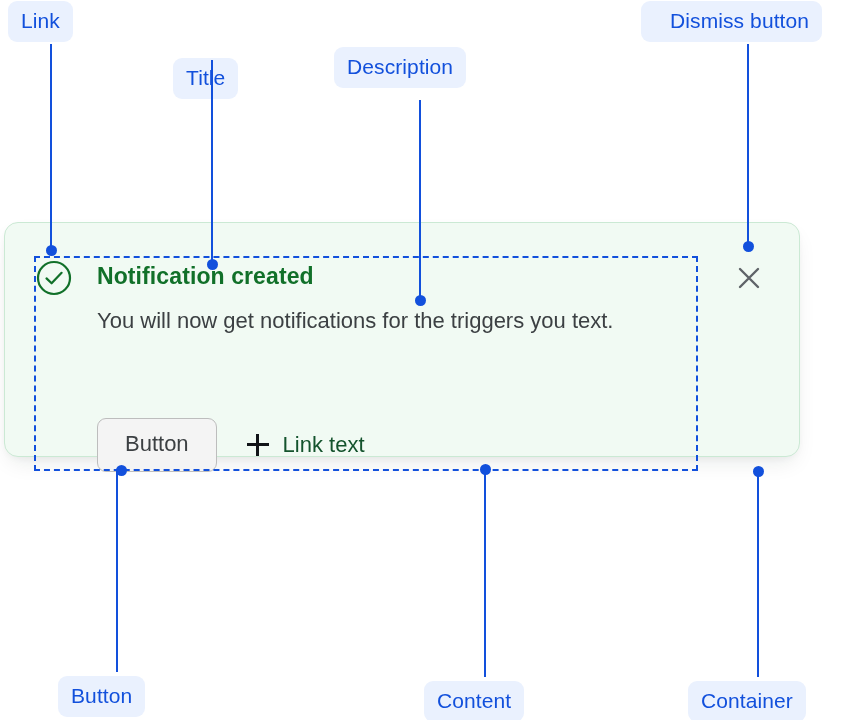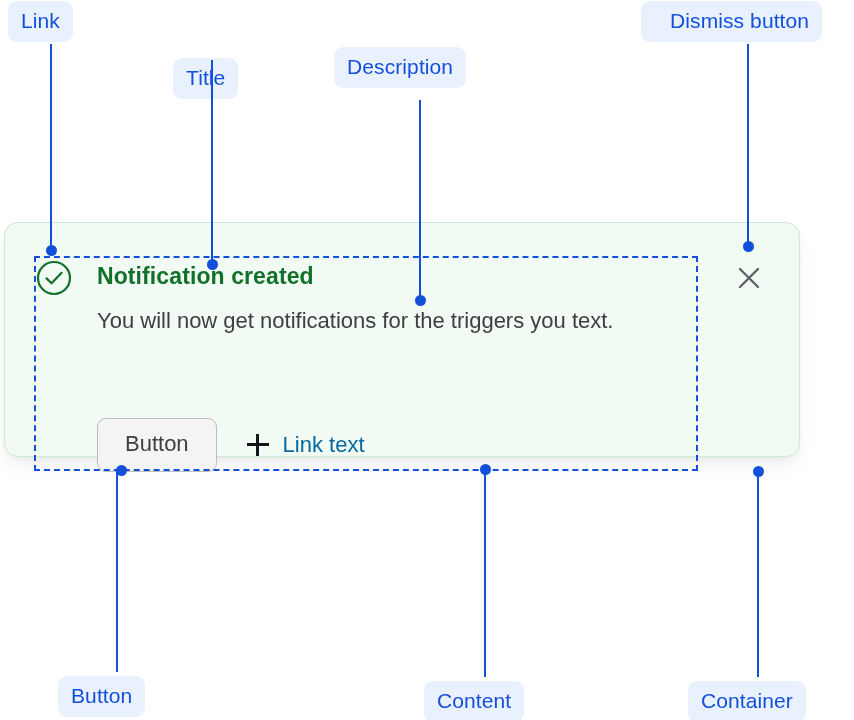--- a/index.html
+++ b/index.html
@@ -118,21 +118,21 @@
     font-family: "Liberation Sans", sans-serif;
     font-size: 22px;
     line-height: 1;
     padding: 14px 27px 16px 27px;
     cursor: pointer;
   }
   .action-link {
     display: flex;
     align-items: center;
     gap: 14px;
-    color: #0369a1;
+    color: #14532d;
     font-size: 22px;
     cursor: pointer;
     white-space: nowrap;
   }
   .plus-icon {
     display: inline-block;
     width: 22px;
     height: 22px;
     position: relative;
   }

